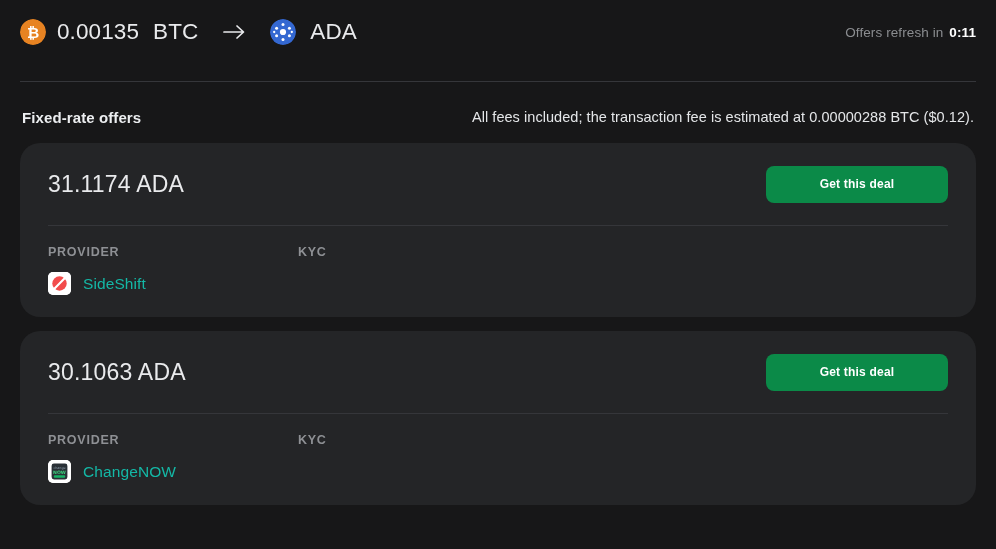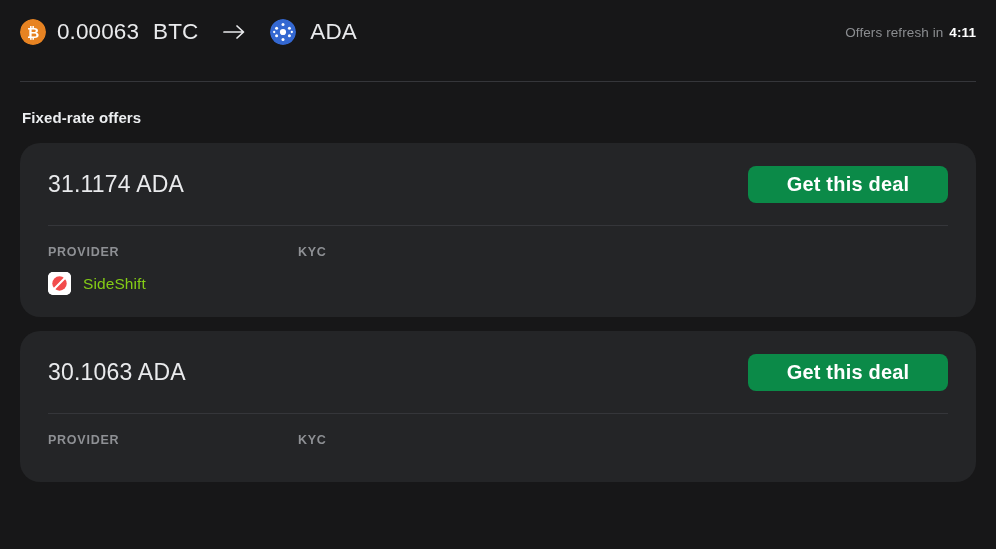--- a/index.html
+++ b/index.html
@@ -143,24 +143,24 @@
     color: #e9eaec;
     letter-spacing: 0.2px;
   }
 
   .deal-button {
     background: #0b8a48;
     color: #ffffff;
     border: none;
     border-radius: 8px;
     font-family: inherit;
-    font-size: 20px;
+    font-size: 12px;
     font-weight: 700;
     letter-spacing: 0.2px;
-    width: 200px;
+    width: 182px;
     height: 37px;
     cursor: pointer;
     display: flex;
     align-items: center;
     justify-content: center;
   }
 
   .card-divider {
     height: 1px;
     background: #35363a;
@@ -198,21 +198,21 @@
     flex: 0 0 23px;
     display: flex;
     align-items: center;
     justify-content: center;
     overflow: hidden;
   }
 
   .provider-name {
     font-size: 15.5px;
     font-weight: 400;
-    color: #84cc16;
+    color: #14b8a6;
     letter-spacing: 0.1px;
   }
 
   .kyc-text {
     font-size: 15px;
     font-weight: 400;
     color: #e9eaec;
     letter-spacing: 0.05px;
     line-height: 1.25;
   }
@@ -230,21 +230,21 @@
 
   <div class="header">
 
     <div class="pair">
 
       <div class="coin-wrap">
         <svg class="coin-icon" viewBox="0 0 26 26">
           <circle cx="13" cy="13" r="13" fill="#e78322"></circle>
           <text x="13" y="19" text-anchor="middle" font-family="DejaVu Sans, sans-serif" font-size="15" font-weight="bold" fill="#ffffff">₿</text>
         </svg>
-        <span class="pair-amount">0.00063</span>
+        <span class="pair-amount">0.00135</span>
         <span class="pair-symbol">BTC</span>
       </div>
 
       <span class="arrow-icon">
         <svg width="24" height="18" viewBox="0 0 24 18">
           <path d="M2 9 H21 M15 3 L21.5 9 L15 15" stroke="#e9eaec" stroke-width="1.7" fill="none" stroke-linecap="round" stroke-linejoin="round"></path>
         </svg>
       </span>
 
       <div class="coin-wrap">
@@ -262,29 +262,30 @@
             <circle cx="21.8" cy="13" r="1.15"></circle>
           </g>
         </svg>
         <span class="pair-symbol">ADA</span>
       </div>
 
     </div>
 
     <div class="refresh">
       <span>Offers refresh in</span>
-      <b>4:11</b>
+      <b>0:11</b>
     </div>
 
   </div>
 
   <div class="top-divider"></div>
 
   <div class="subhead">
     <span class="subhead-title">Fixed-rate offers</span>
+    <span class="subhead-note">All fees included; the transaction fee is estimated at 0.00000288 BTC ($0.12).</span>
   </div>
 
   <div class="cards">
 
     <div class="card">
       <div class="card-top">
         <span class="card-amount">31.1174 ADA</span>
         <button class="deal-button">Get this deal</button>
       </div>
       <div class="card-divider"></div>
@@ -310,20 +311,32 @@
 
     <div class="card">
       <div class="card-top">
         <span class="card-amount">30.1063 ADA</span>
         <button class="deal-button">Get this deal</button>
       </div>
       <div class="card-divider"></div>
       <div class="card-bottom">
         <div class="col-provider">
           <div class="col-label">PROVIDER</div>
+          <div class="provider-row">
+            <span class="provider-logo">
+              <svg width="23" height="23" viewBox="0 0 23 23">
+                <rect width="23" height="23" rx="5" fill="#ffffff"></rect>
+                <rect x="3.6" y="3.6" width="15.8" height="15.8" rx="2.4" fill="#2a3137"></rect>
+                <text x="11.5" y="9.3" text-anchor="middle" font-family="DejaVu Sans, sans-serif" font-size="3.3" fill="#8fa0ad">change</text>
+                <text x="11.5" y="13.6" text-anchor="middle" font-family="DejaVu Sans, sans-serif" font-size="4.6" font-weight="bold" fill="#3ad17c">NOW</text>
+                <rect x="5.8" y="15.2" width="11.4" height="2.6" rx="1.1" fill="#16b364"></rect>
+              </svg>
+            </span>
+            <span class="provider-name">ChangeNOW</span>
+          </div>
         </div>
         <div class="col-kyc">
           <div class="col-label">KYC</div>
         </div>
       </div>
     </div>
 
   </div>
 
 </div>

